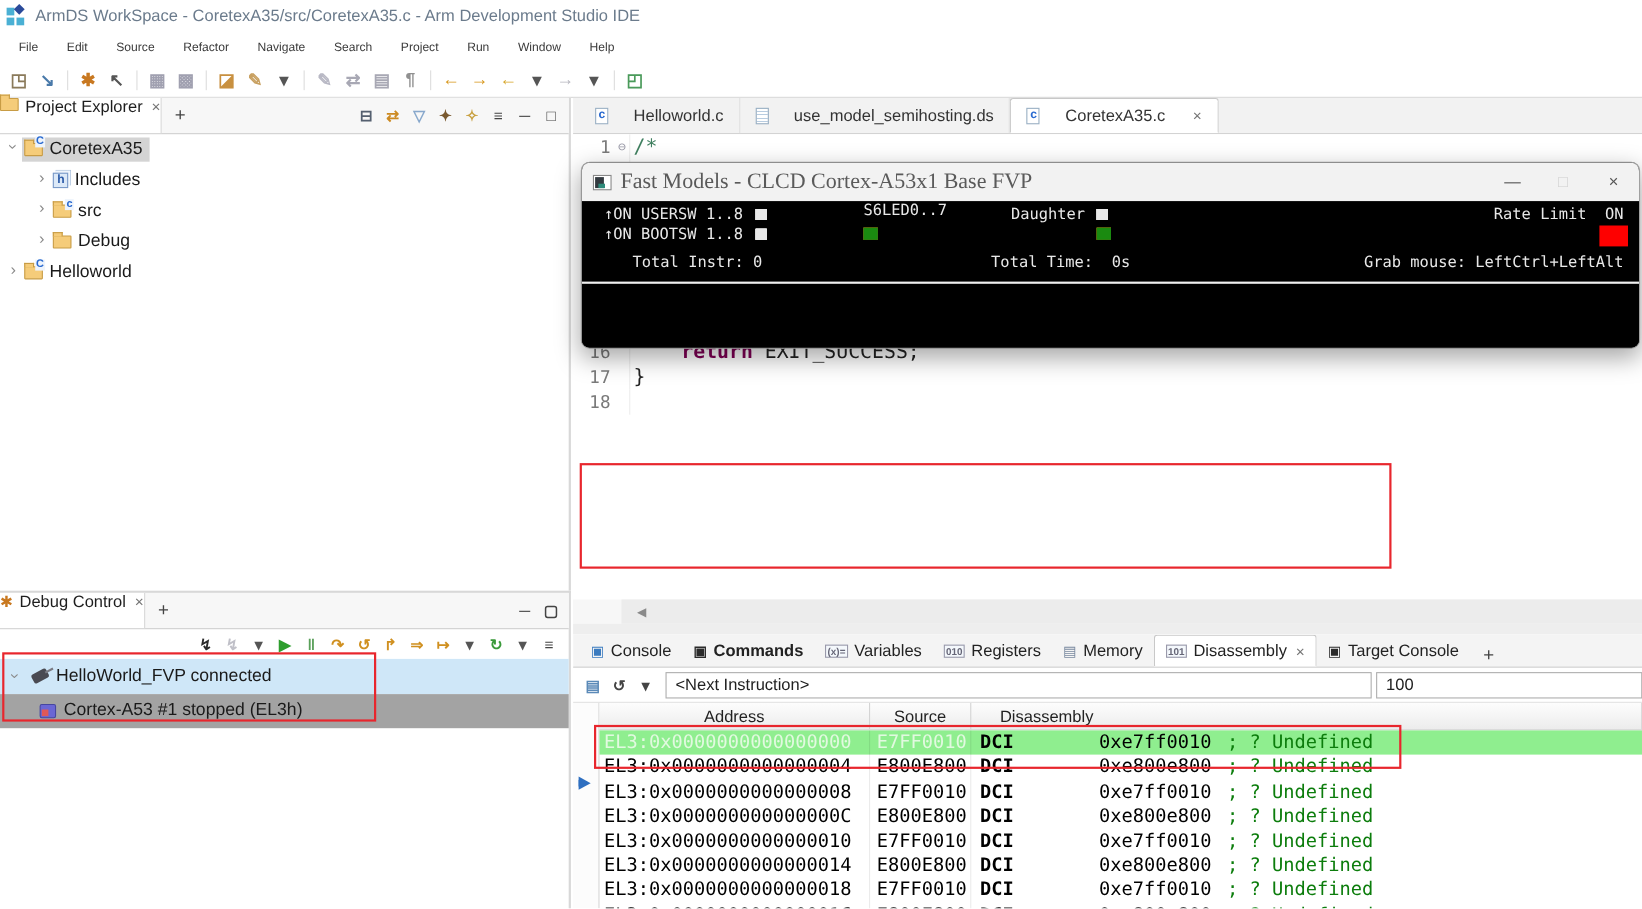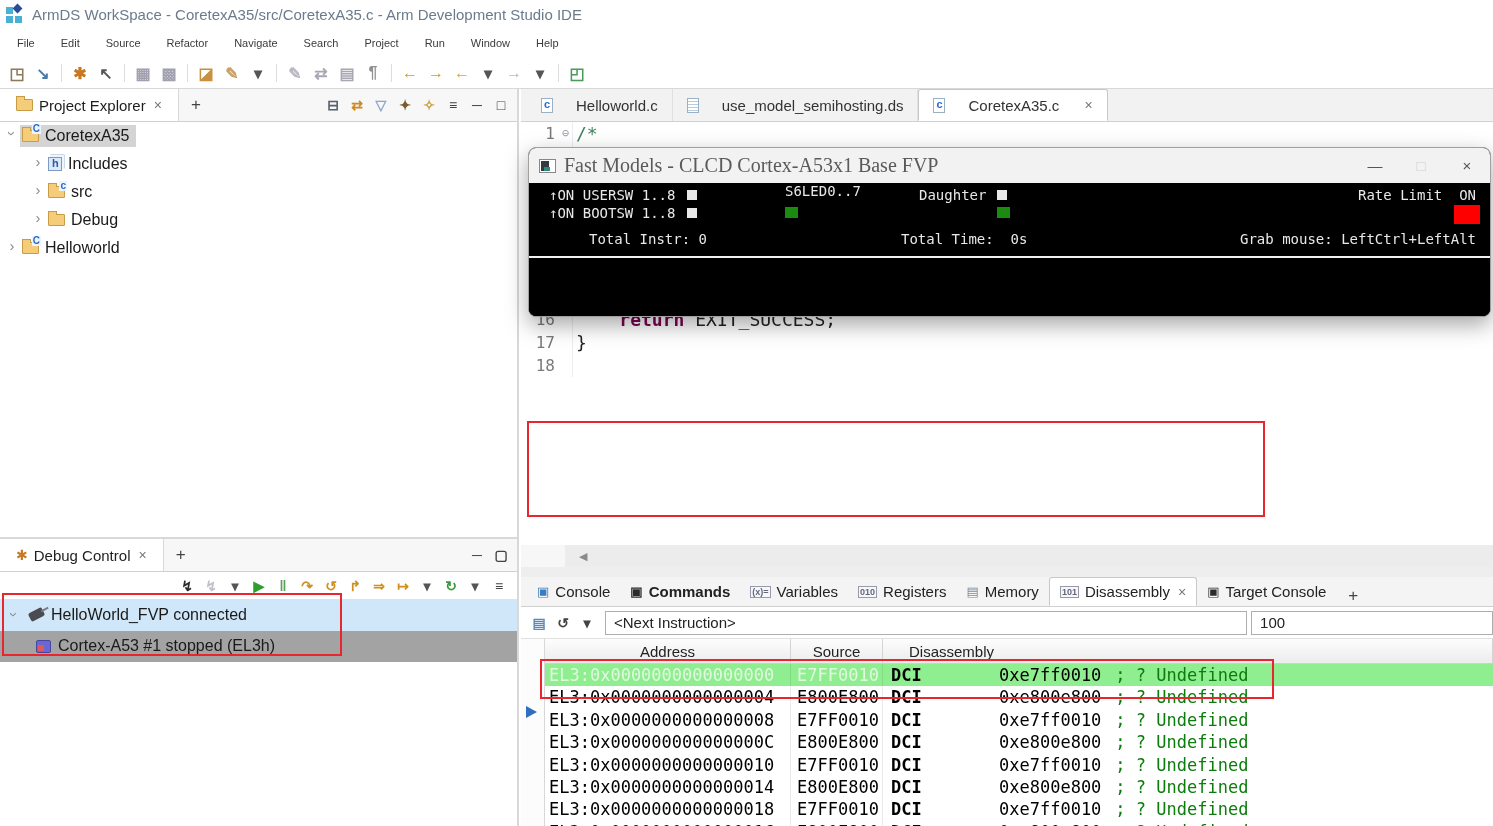--- a/index.html
+++ b/index.html
@@ -28,21 +28,21 @@
   .tbsep { width:1px; height:18px; background:#ddd; margin:0 5px; }
 
   
   #pe { position:absolute; left:0; top:89px; width:519px; height:448px; background:#fff;
         border-right:2px solid #d8d8d8; }
   #dc { position:absolute; left:0; top:537px; width:519px; height:289px; background:#fff;
         border-right:2px solid #d8d8d8; border-top:2px solid #d8d8d8; }
 
   .viewbar { height:33px; border-bottom:1px solid #d0d0d0; background:#f7f7f7;
              display:flex; align-items:center; position:relative; }
-  .viewtab { height:100%; display:flex; align-items:center; gap:6px; padding:0 16px;
+  .viewtab { height:100%; display:flex; gap:6px; padding:0 0;
              background:#fff; border-right:1px solid #d8d8d8; font-size:15px; color:#1e1e1e; }
   .closex { color:#777; font-size:14px; margin-left:2px; }
   .plusbtn { font-size:17px; color:#444; padding:0 12px; }
   .viewbar-right { position:absolute; right:4px; top:0; height:100%; display:flex; align-items:center; }
   .vbico { width:22px; height:22px; display:inline-flex; align-items:center; justify-content:center;
            font-size:14px; font-weight:bold; margin:0 1px; }
 
   
   #pe-tree { padding-top:3px; }
   .trow { height:28px; display:flex; align-items:flex-start; font-size:16px; color:#1a1a1a; }
@@ -504,21 +504,21 @@
           <span class="fmctl">—</span>
           <span class="fmctl dim">□</span>
           <span class="fmctl">×</span>
         </span>
     </div>
     <div id="fm-status">
       <span style="left:20px;top:4px;">↑ON USERSW 1..8</span>
       <span style="left:20px;top:22px;">↑ON BOOTSW 1..8</span>
       <span style="left:256px;top:0;">S6LED0..7</span>
       <span style="left:390px;top:4px;">Daughter</span>
-      <span style="left:60px;top:48px;">Total Instr: 0</span>
+      <span style="left:46px;top:48px;">Total Instr: 0</span>
       <span style="left:372px;top:48px;">Total Time:  0s</span>
       <span style="right:14px;top:4px;">Rate Limit  ON</span>
       <span style="right:14px;top:48px;">Grab mouse: LeftCtrl+LeftAlt</span>
       <div class="ledrow" id="sw1" style="left:158px;top:7px;">
           <span class="led" style="background: rgb(232, 232, 232);"></span>
           <span class="led" style="background: rgb(232, 232, 232);"></span>
           <span class="led" style="background: rgb(232, 232, 232);"></span>
           <span class="led" style="background: rgb(232, 232, 232);"></span>
           <span class="led" style="background: rgb(232, 232, 232);"></span>
           <span class="led" style="background: rgb(232, 232, 232);"></span>

